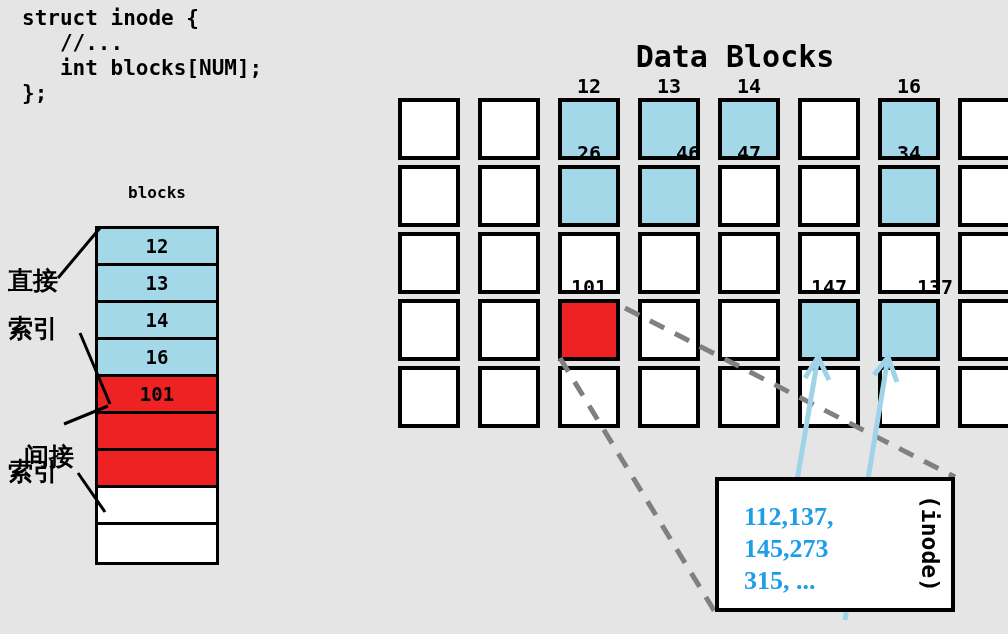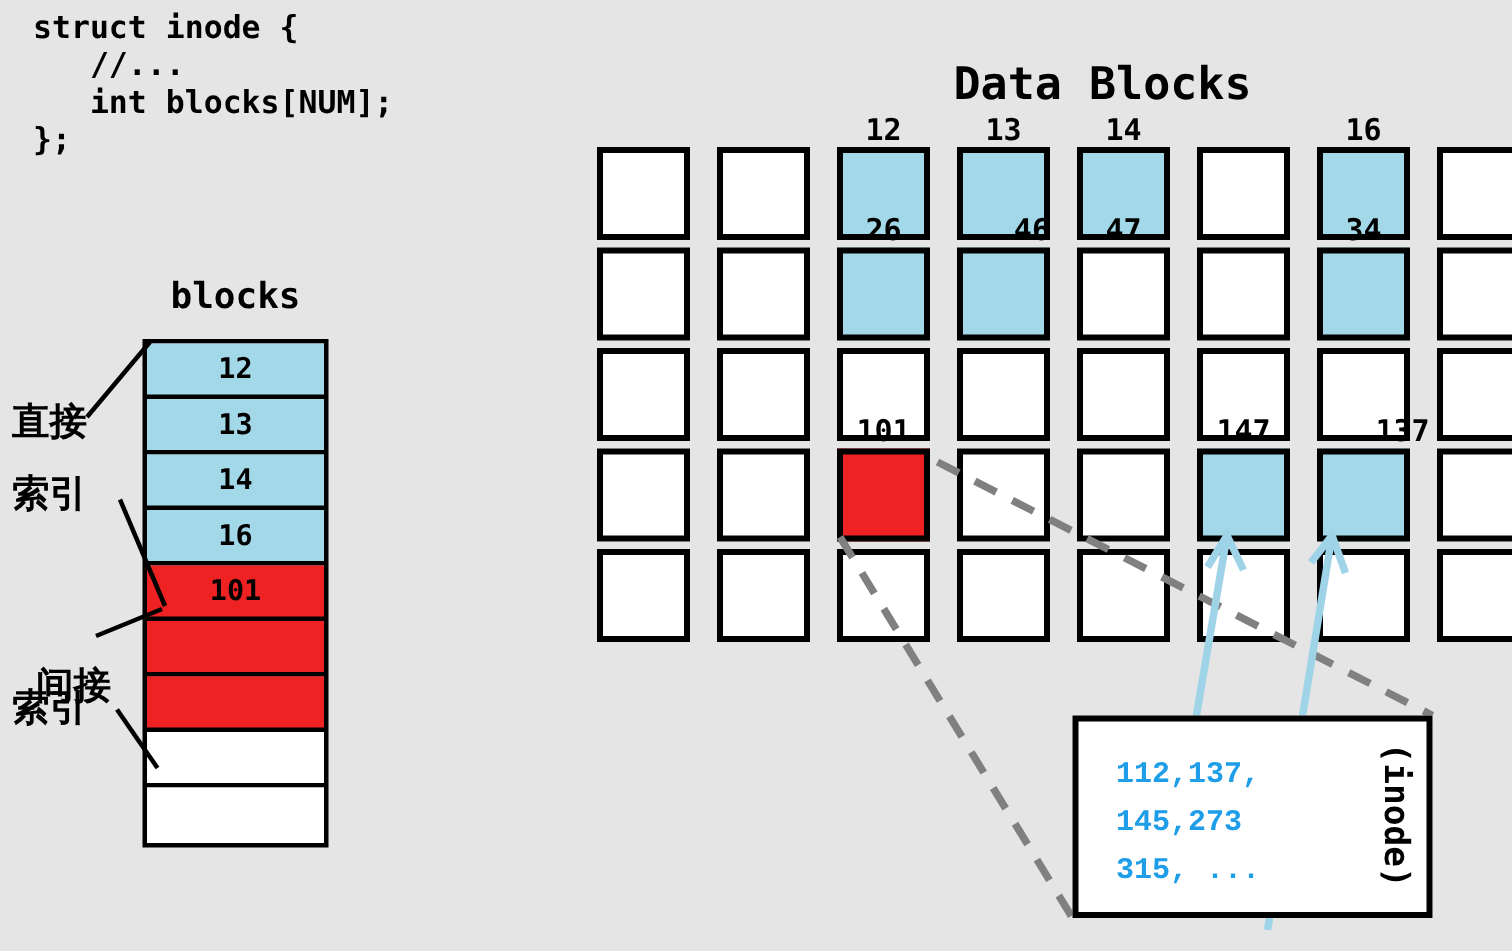--- a/index.html
+++ b/index.html
@@ -30,21 +30,21 @@
   }
 
   
   #blocks-title {
     position: absolute;
     left: 95px;
     top: 183px;
     width: 124px;
     text-align: center;
     font-family: "DejaVu Sans Mono", monospace;
-    font-size: 24px;
+    font-size: 16px;
     font-weight: bold;
     color: #000000;
   }
   #blocks-column {
     position: absolute;
     left: 95px;
     top: 226px;
     width: 124px;
     border: 3px solid #000000;
     box-sizing: border-box;
@@ -121,22 +121,22 @@
     width: 240px;
     height: 135px;
     box-sizing: border-box;
     border: 4px solid #000000;
     background: #ffffff;
   }
   #inode-lines {
     position: absolute;
     left: 25px;
     top: 20px;
-    font-family: Liberation Mono, monospace;
-    font-size: 20px;
+    font-family: Liberation Serif, serif;
+    font-size: 26px;
     font-weight: bold;
     line-height: 32px;
     color: #1E9EE8;
     white-space: pre;
   }
   #inode-caption {
     position: absolute;
     right: 8px;
     top: 14px;
     font-family: "DejaVu Sans Mono", monospace;

